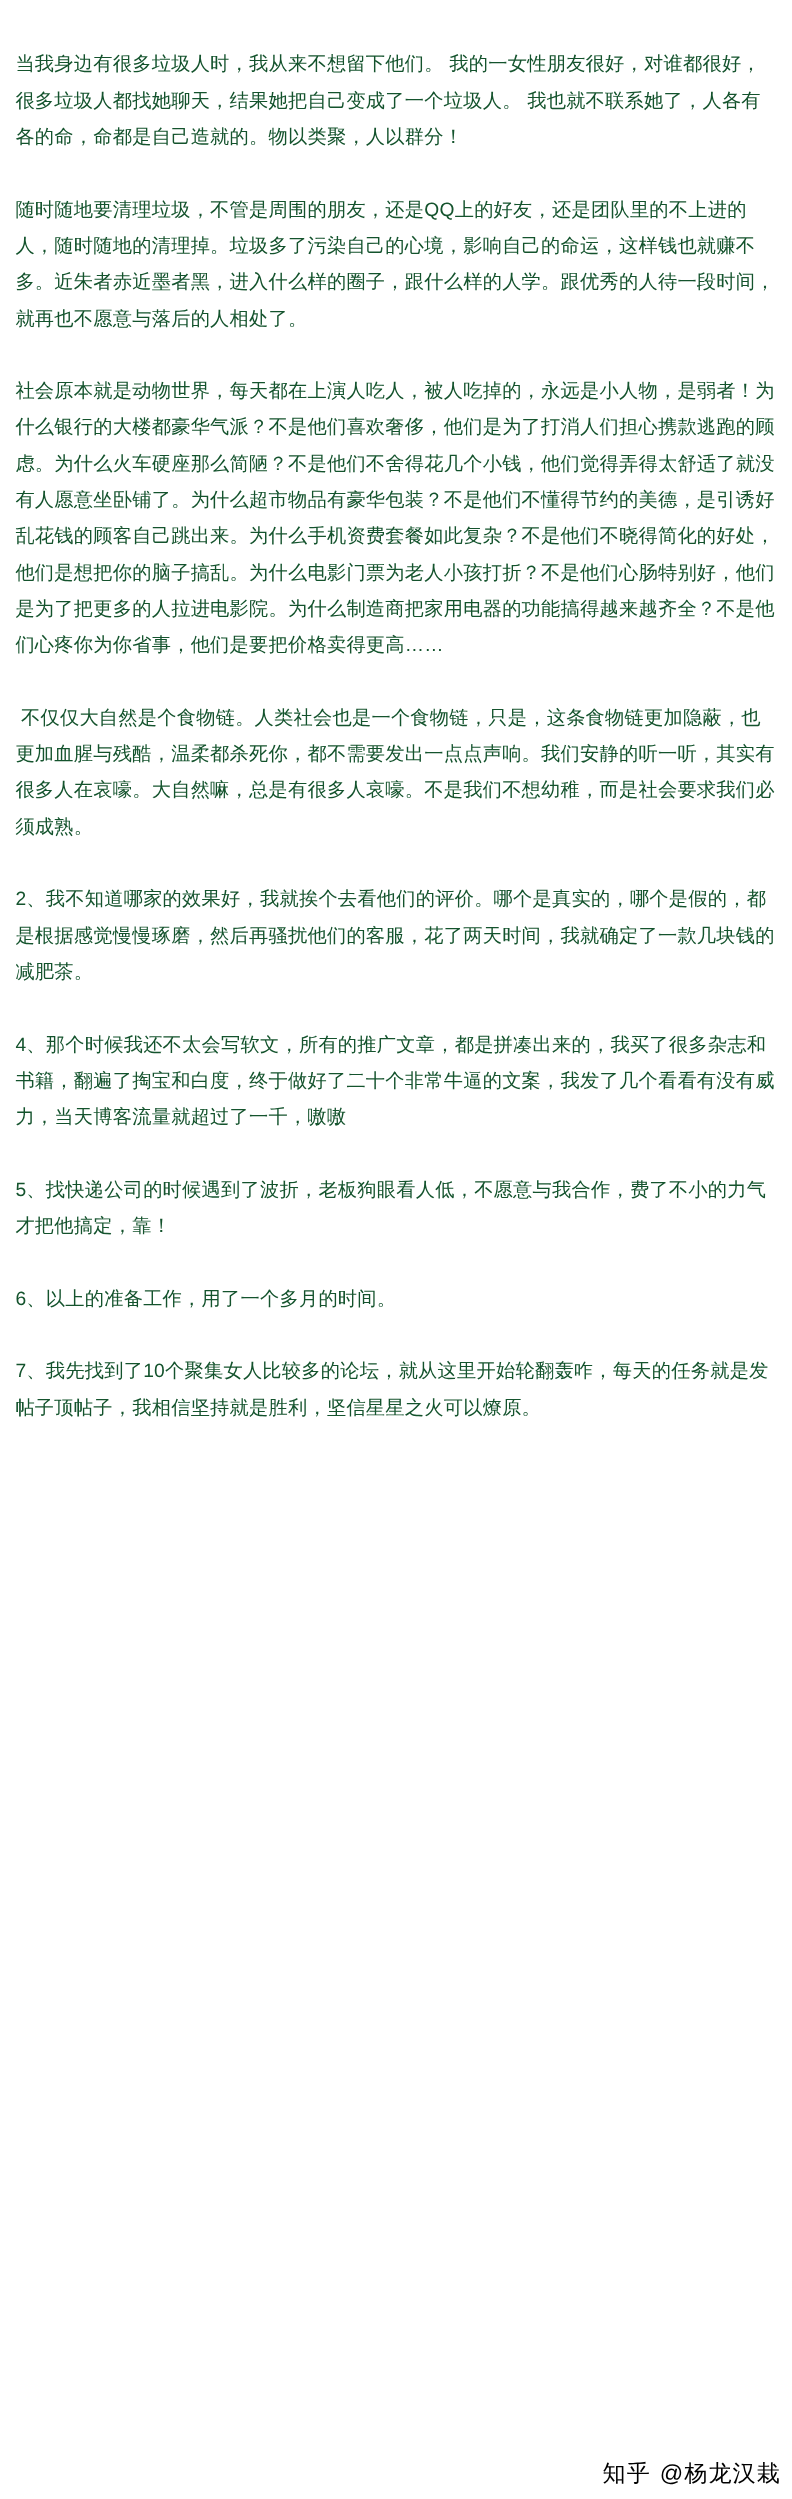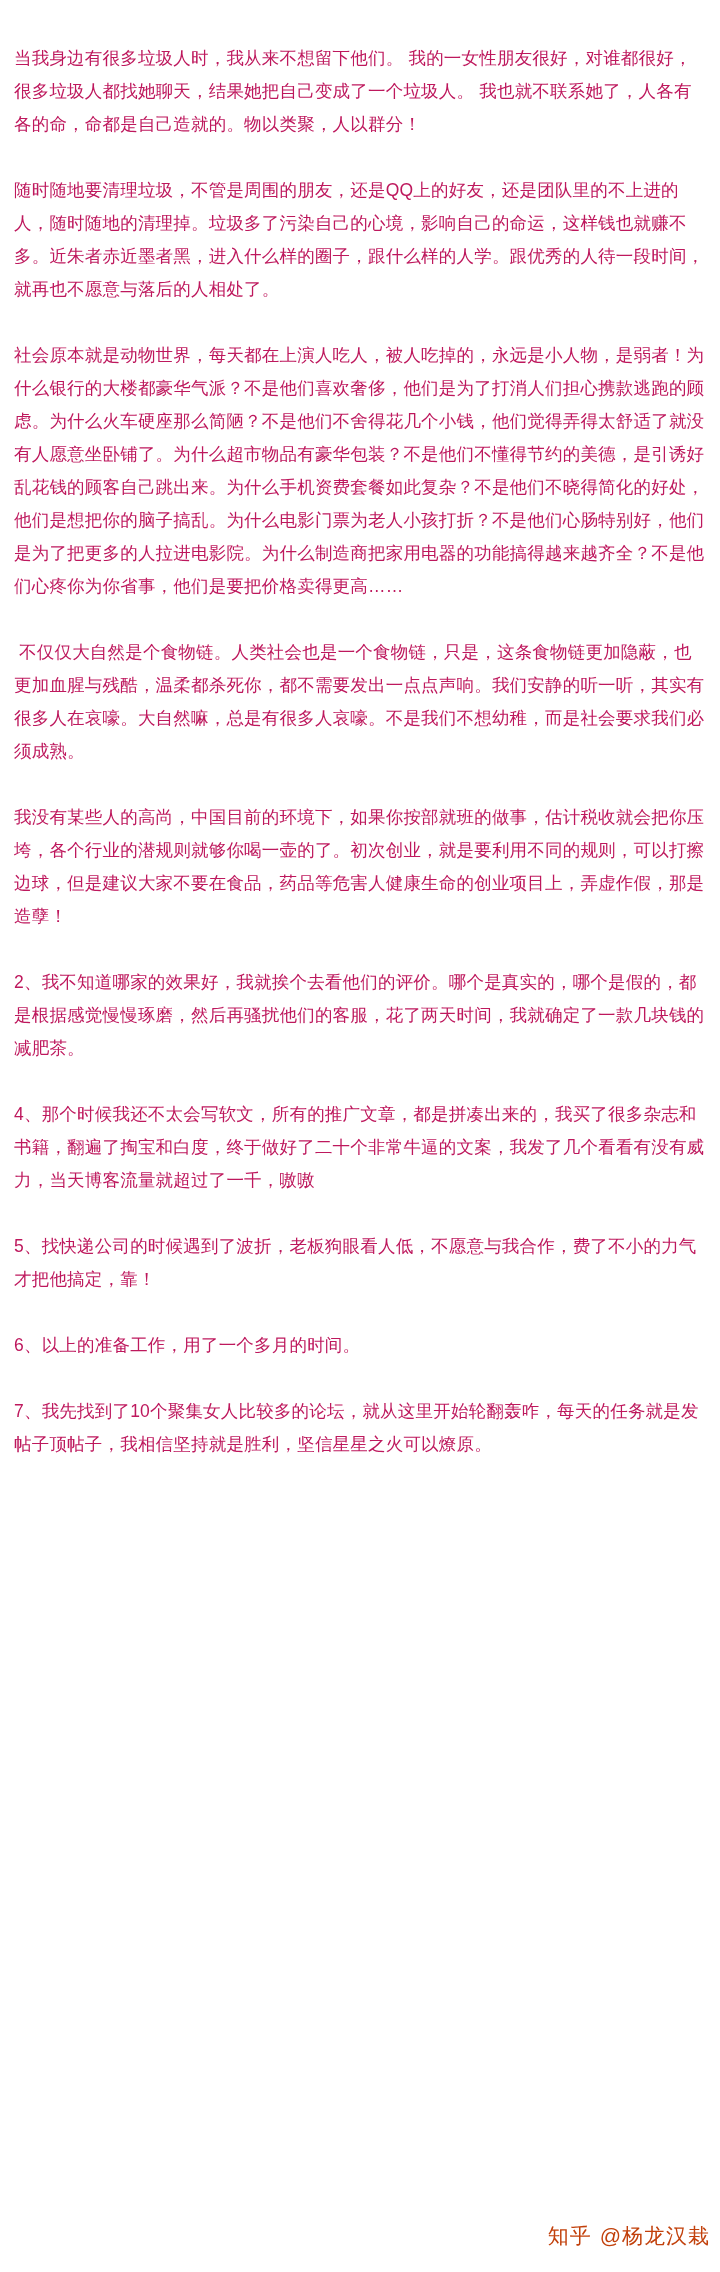--- a/index.html
+++ b/index.html
@@ -14,50 +14,49 @@
     position: relative;
     font-family: "Liberation Sans", "DejaVu Sans", sans-serif;
   }
   .article {
     position: absolute;
     top: 0;
     left: 0;
     width: 720px;
     box-sizing: border-box;
     padding: 42px 14px 0 14px;
-    color: #be185d;
+    color: #14532d;
     font-size: 17.5px;
     line-height: 33px;
   }
   .article p {
     margin: 0 0 33px 0;
     white-space: pre-wrap;
     word-break: break-all;
     letter-spacing: 0.2px;
   }
   .watermark {
     position: absolute;
     right: 10px;
-    bottom: 22px;
-    color: #c2410c;
+    bottom: 10px;
+    color: #000000;
     font-size: 21px;
     letter-spacing: 1px;
     white-space: nowrap;
   }
   .watermark .brand { margin-right: 8px; }
 </style>
 </head>
 <body>
 
 <div class="article">
   <p>当我身边有很多垃圾人时，我从来不想留下他们。 我的一女性朋友很好，对谁都很好，很多垃圾人都找她聊天，结果她把自己变成了一个垃圾人。 我也就不联系她了，人各有各的命，命都是自己造就的。物以类聚，人以群分！</p>
   <p>随时随地要清理垃圾，不管是周围的朋友，还是QQ上的好友，还是团队里的不上进的人，随时随地的清理掉。垃圾多了污染自己的心境，影响自己的命运，这样钱也就赚不多。近朱者赤近墨者黑，进入什么样的圈子，跟什么样的人学。跟优秀的人待一段时间，就再也不愿意与落后的人相处了。</p>
   <p>社会原本就是动物世界，每天都在上演人吃人，被人吃掉的，永远是小人物，是弱者！为什么银行的大楼都豪华气派？不是他们喜欢奢侈，他们是为了打消人们担心携款逃跑的顾虑。为什么火车硬座那么简陋？不是他们不舍得花几个小钱，他们觉得弄得太舒适了就没有人愿意坐卧铺了。为什么超市物品有豪华包装？不是他们不懂得节约的美德，是引诱好乱花钱的顾客自己跳出来。为什么手机资费套餐如此复杂？不是他们不晓得简化的好处，他们是想把你的脑子搞乱。为什么电影门票为老人小孩打折？不是他们心肠特别好，他们是为了把更多的人拉进电影院。为什么制造商把家用电器的功能搞得越来越齐全？不是他们心疼你为你省事，他们是要把价格卖得更高……</p>
   <p> 不仅仅大自然是个食物链。人类社会也是一个食物链，只是，这条食物链更加隐蔽，也更加血腥与残酷，温柔都杀死你，都不需要发出一点点声响。我们安静的听一听，其实有很多人在哀嚎。大自然嘛，总是有很多人哀嚎。不是我们不想幼稚，而是社会要求我们必须成熟。</p>
-  <p>我没有某些人的高尚，中国目前的环境下，如果你按部就班的做事，估计税收就会把你压垮，各个行业的潜规则就够你喝一壶的了。初次创业，就是要利用不同的规则，可以打擦边球，但是建议大家不要在食品，药品等危害人健康生命的创业项目上，弄虚作假，那是造孽！</p>
   <p>2、我不知道哪家的效果好，我就挨个去看他们的评价。哪个是真实的，哪个是假的，都是根据感觉慢慢琢磨，然后再骚扰他们的客服，花了两天时间，我就确定了一款几块钱的减肥茶。</p>
   <p>4、那个时候我还不太会写软文，所有的推广文章，都是拼凑出来的，我买了很多杂志和书籍，翻遍了掏宝和白度，终于做好了二十个非常牛逼的文案，我发了几个看看有没有威力，当天博客流量就超过了一千，嗷嗷</p>
   <p>5、找快递公司的时候遇到了波折，老板狗眼看人低，不愿意与我合作，费了不小的力气才把他搞定，靠！</p>
   <p>6、以上的准备工作，用了一个多月的时间。</p>
   <p>7、我先找到了10个聚集女人比较多的论坛，就从这里开始轮翻轰咋，每天的任务就是发帖子顶帖子，我相信坚持就是胜利，坚信星星之火可以燎原。</p>
 </div>
 
 <div class="watermark">
   <span class="brand">知乎</span><span>@杨龙汉栽</span>
 </div>

